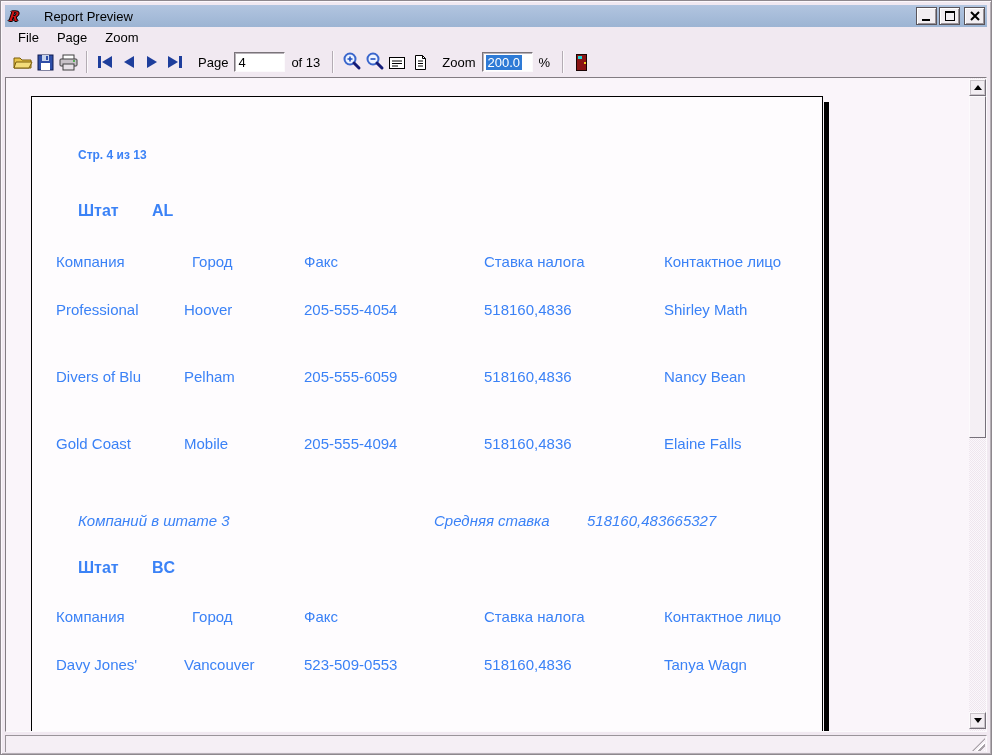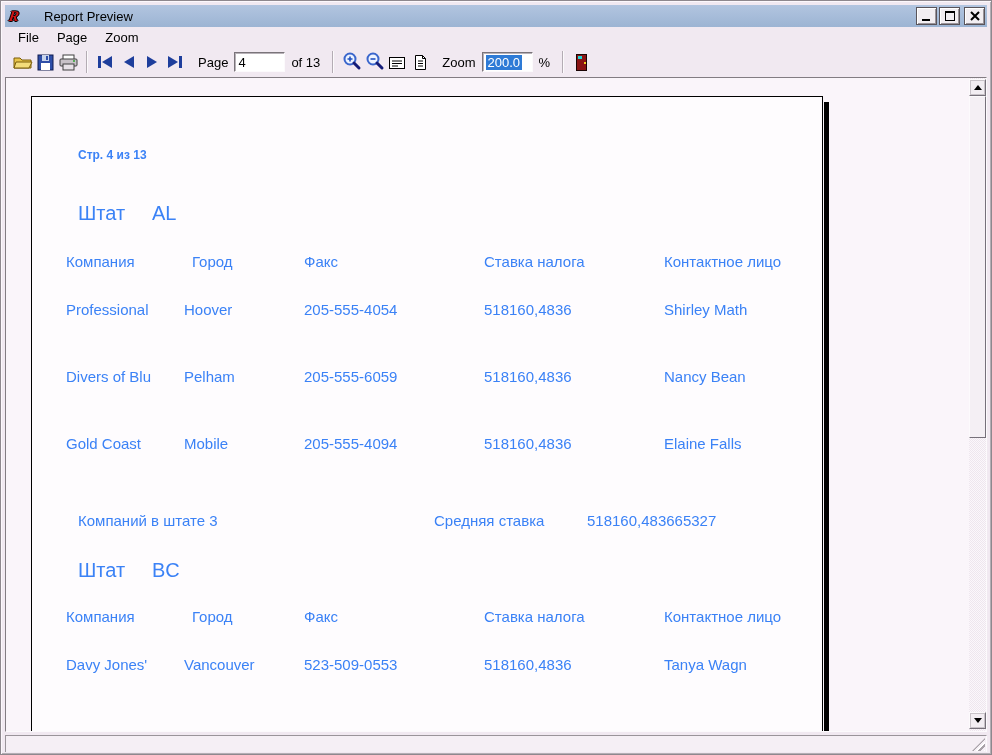--- a/index.html
+++ b/index.html
@@ -33,23 +33,23 @@
   .field{width:51px;height:20px;background:#fff;border:1px solid;border-color:#7a747a #fcfafc #fcfafc #7a747a;
     box-shadow:inset 1px 1px 0 #b8b2b8;font:13px "Liberation Sans",sans-serif;padding:1px 3px;flex:0 0 auto;}
   .field-sel{display:flex;align-items:center;}
   .sel-text{background:#2e7bd6;color:#fff;padding:0 2px;font-size:13px;}
   
   .preview{position:relative;height:655px;background:#faf5fa;border:1px solid;border-color:#827c82 #fcfafc #fcfafc #827c82;overflow:hidden;}
   .page{position:absolute;left:25px;top:18px;width:792px;height:760px;background:#fefcfe;border:1px solid #000;}
   .page-shadow{position:absolute;left:818px;top:24px;width:5px;height:760px;background:#000;}
   .pg-text{position:absolute;white-space:nowrap;color:#3b82f6;font-family:"Liberation Sans",sans-serif;font-size:15px;}
   .b12{font-weight:bold;font-size:12px;}
-  .b17{font-weight:normal;font-size:20px;}
-  .ital{}
-  .c0{left:34px}.c1{left:152px}.c1h{left:160px}.c2{left:272px}.c3{left:452px}.c4{left:632px}
+  .b17{font-weight:bold;font-size:16px;}
+  .ital{font-style:italic;}
+  .c0{left:24px}.c1{left:152px}.c1h{left:160px}.c2{left:272px}.c3{left:452px}.c4{left:632px}
   .y-pghdr{top:51px}.y-st1{top:105px}.y-h1{top:156px}.y-r1{top:204px}.y-r2{top:271px}.y-r3{top:338px}
   .y-sum{top:415px}.y-st2{top:462px}.y-h2{top:511px}.y-r4{top:559px}
   .x-stlbl{left:46px}.x-stval{left:120px}
   .x-sum1{left:46px}.x-sum2{left:402px}.x-sum3{left:555px}
   
   .vscroll{position:absolute;top:0;right:0;width:17px;height:100%;
     background-color:#fbf7fb;
     background-image:linear-gradient(45deg,#eee6ee 25%,transparent 25%,transparent 75%,#eee6ee 75%),
                      linear-gradient(45deg,#eee6ee 25%,transparent 25%,transparent 75%,#eee6ee 75%);
     background-size:2px 2px;background-position:0 0,1px 1px;}

